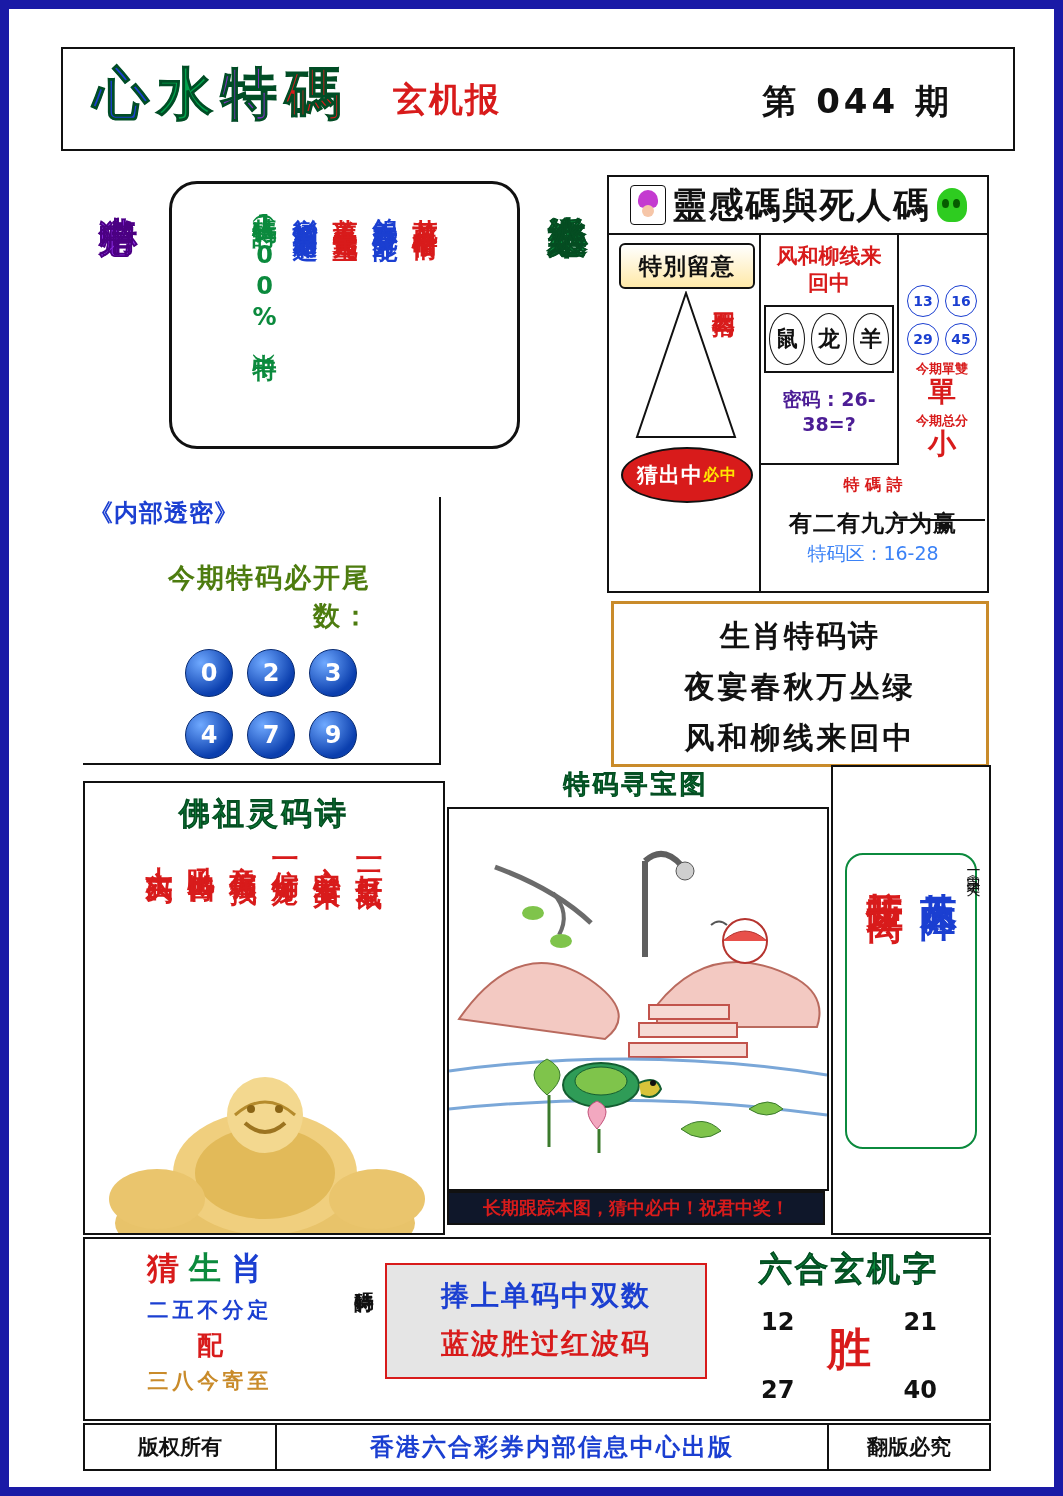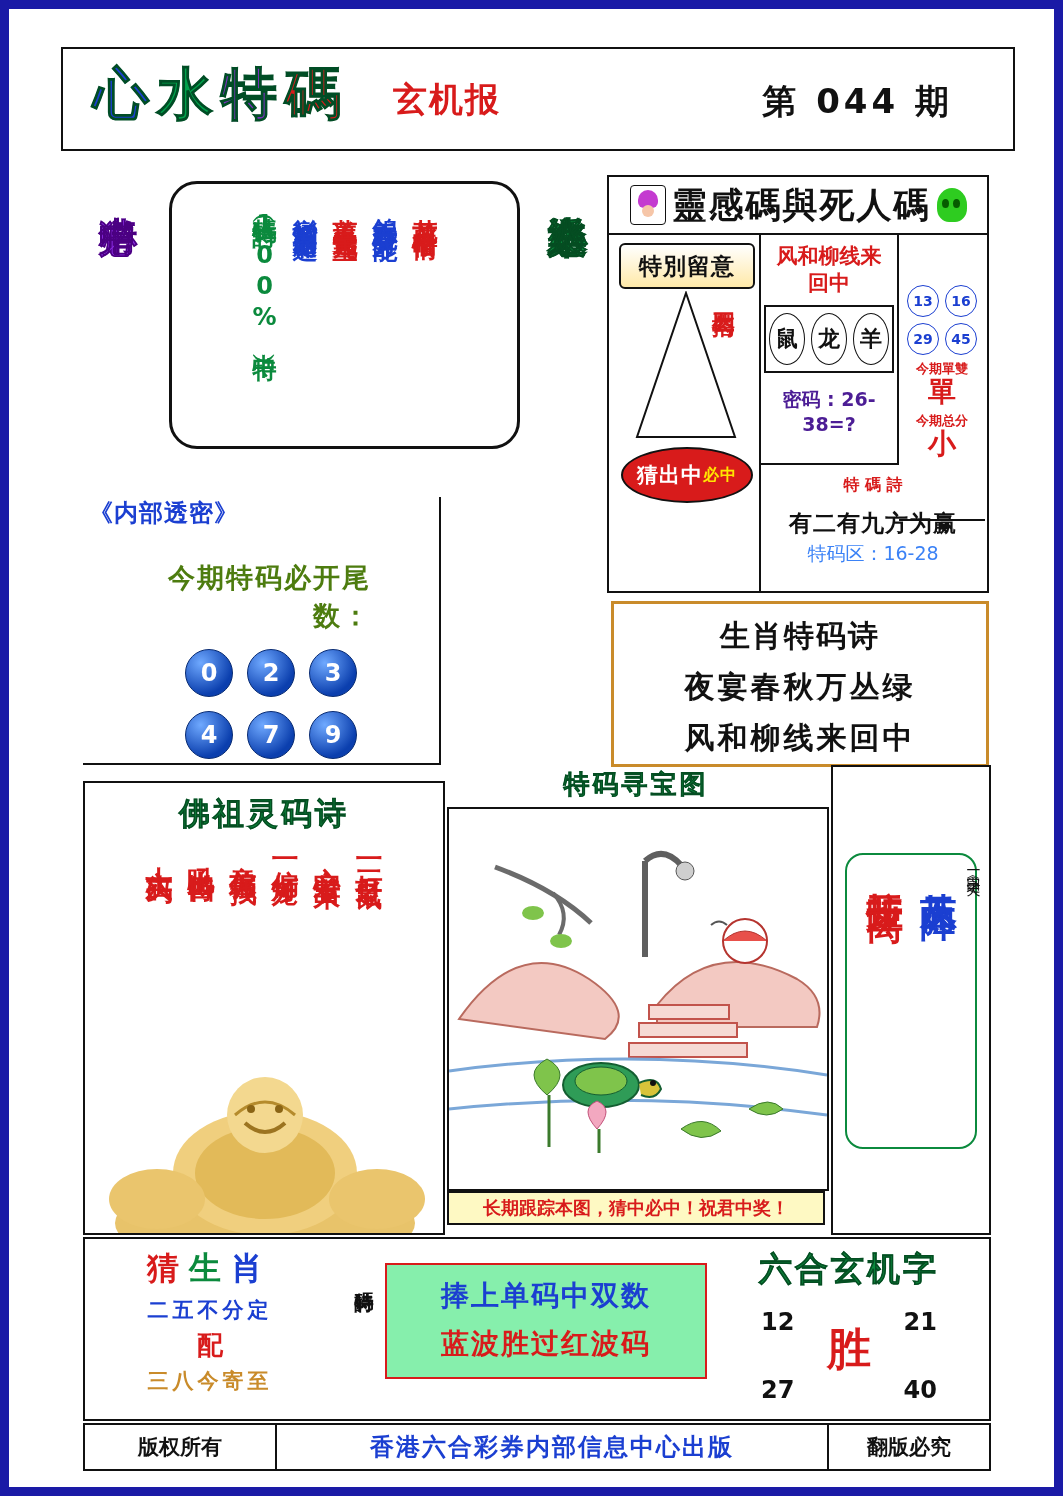--- a/index.html
+++ b/index.html
@@ -255,21 +255,21 @@
   .t-title{
     text-align:center;font-size:26px;font-weight:bold;color:#0b8a3d;letter-spacing:3px;
     -webkit-text-stroke:0.5px #054d22;
   }
   .t-frame{
     position:absolute;left:0;top:40px;width:378px;height:380px;
     border:2px solid #111;background:#fff;overflow:hidden;
   }
   .t-foot{
     position:absolute;left:0;top:424px;width:378px;height:34px;
-    border:2px solid #111;box-sizing:border-box;background:#fef9c3;
+    border:2px solid #111;box-sizing:border-box;background:#0f172a;
     font-size:18px;font-weight:bold;color:#d81b1b;
     display:flex;align-items:center;justify-content:center;
   }
 
   
   .banner{
     position:absolute;left:822px;top:756px;width:156px;height:466px;
     border:2px solid #111;background:#fff;
   }
   .banner-inner{
@@ -312,21 +312,21 @@
   .bm{
     position:absolute;left:258px;top:24px;width:360px;height:120px;
   }
   .bm-label{
     position:absolute;left:0;top:14px;width:34px;
     writing-mode:vertical-rl;text-orientation:upright;
     font-size:19px;font-weight:bold;color:#111;line-height:24px;
   }
   .bm-box{
     position:absolute;left:42px;top:0;width:318px;height:112px;
-    border:2px solid #d81b1b;background:#86efac;text-align:center;
+    border:2px solid #d81b1b;background:#e5e5e5;text-align:center;
   }
   .bm-l{
     font-size:28px;font-weight:bold;color:#1b3fd1;letter-spacing:2px;margin-top:12px;
   }
   .bm-l.red{color:#d81b1b;margin-top:10px;}
 
   .br{
     position:absolute;right:0;top:0;width:280px;height:176px;text-align:center;
   }
   .br-title{

